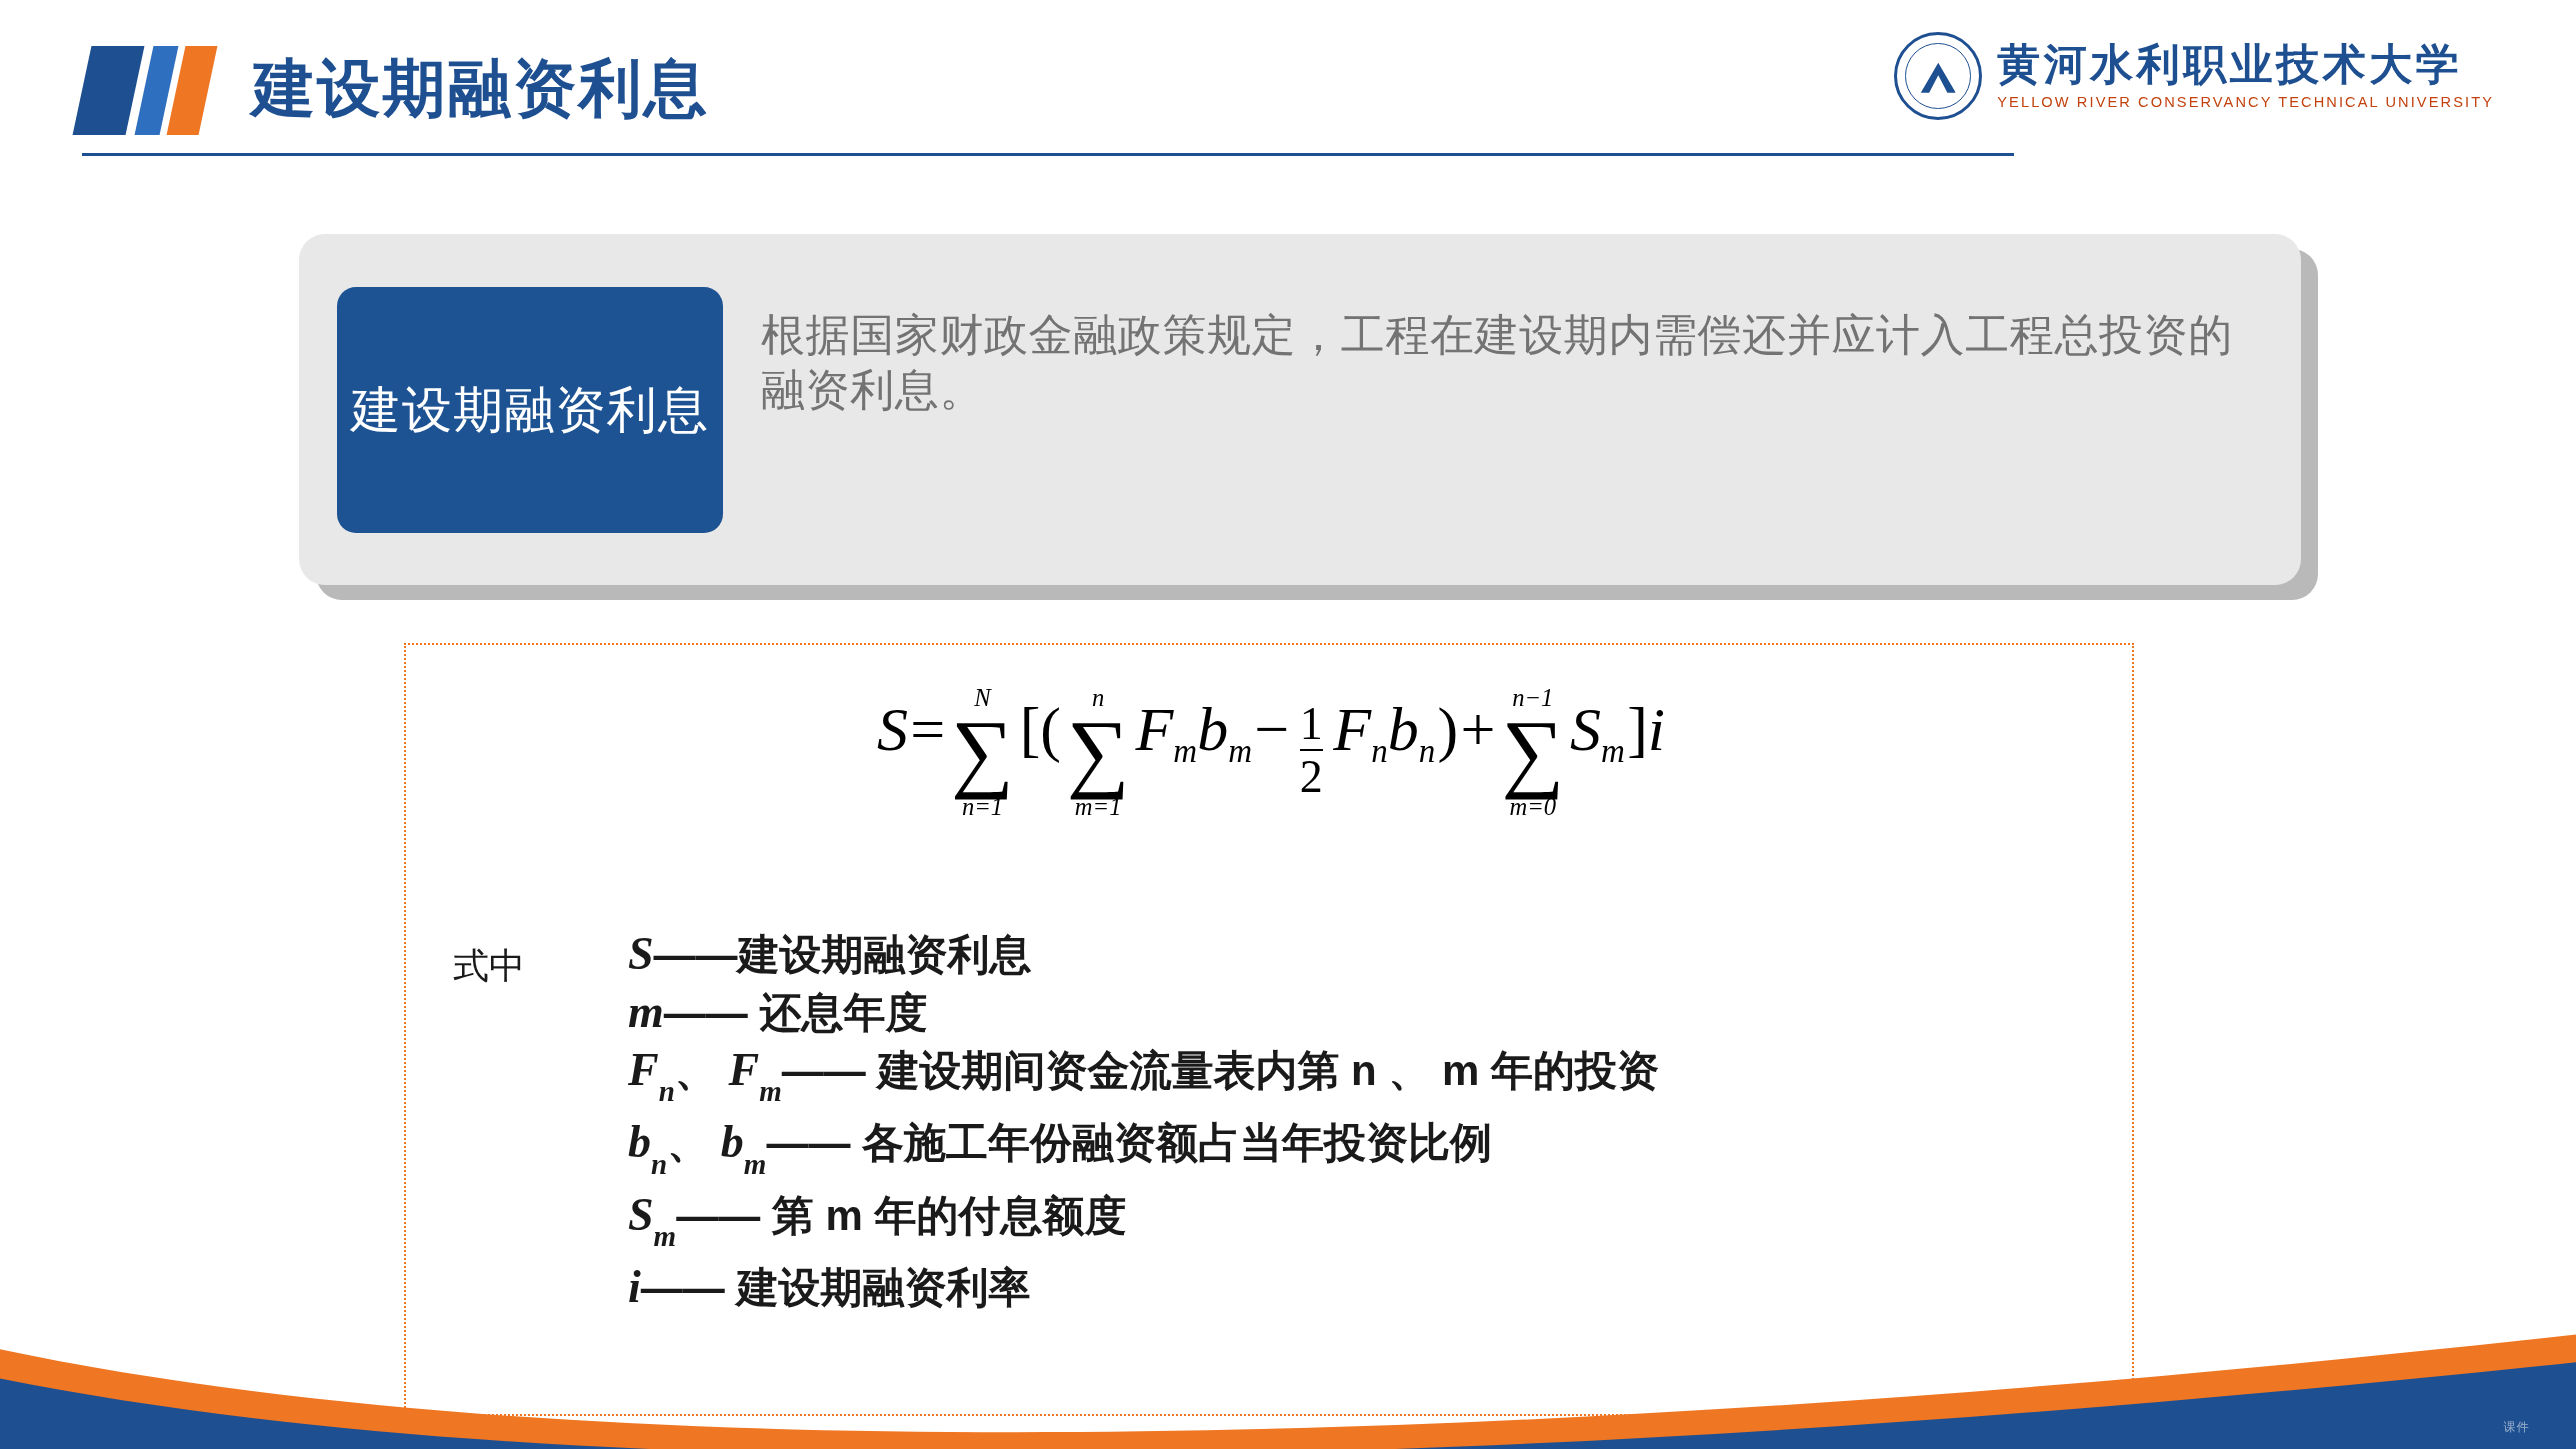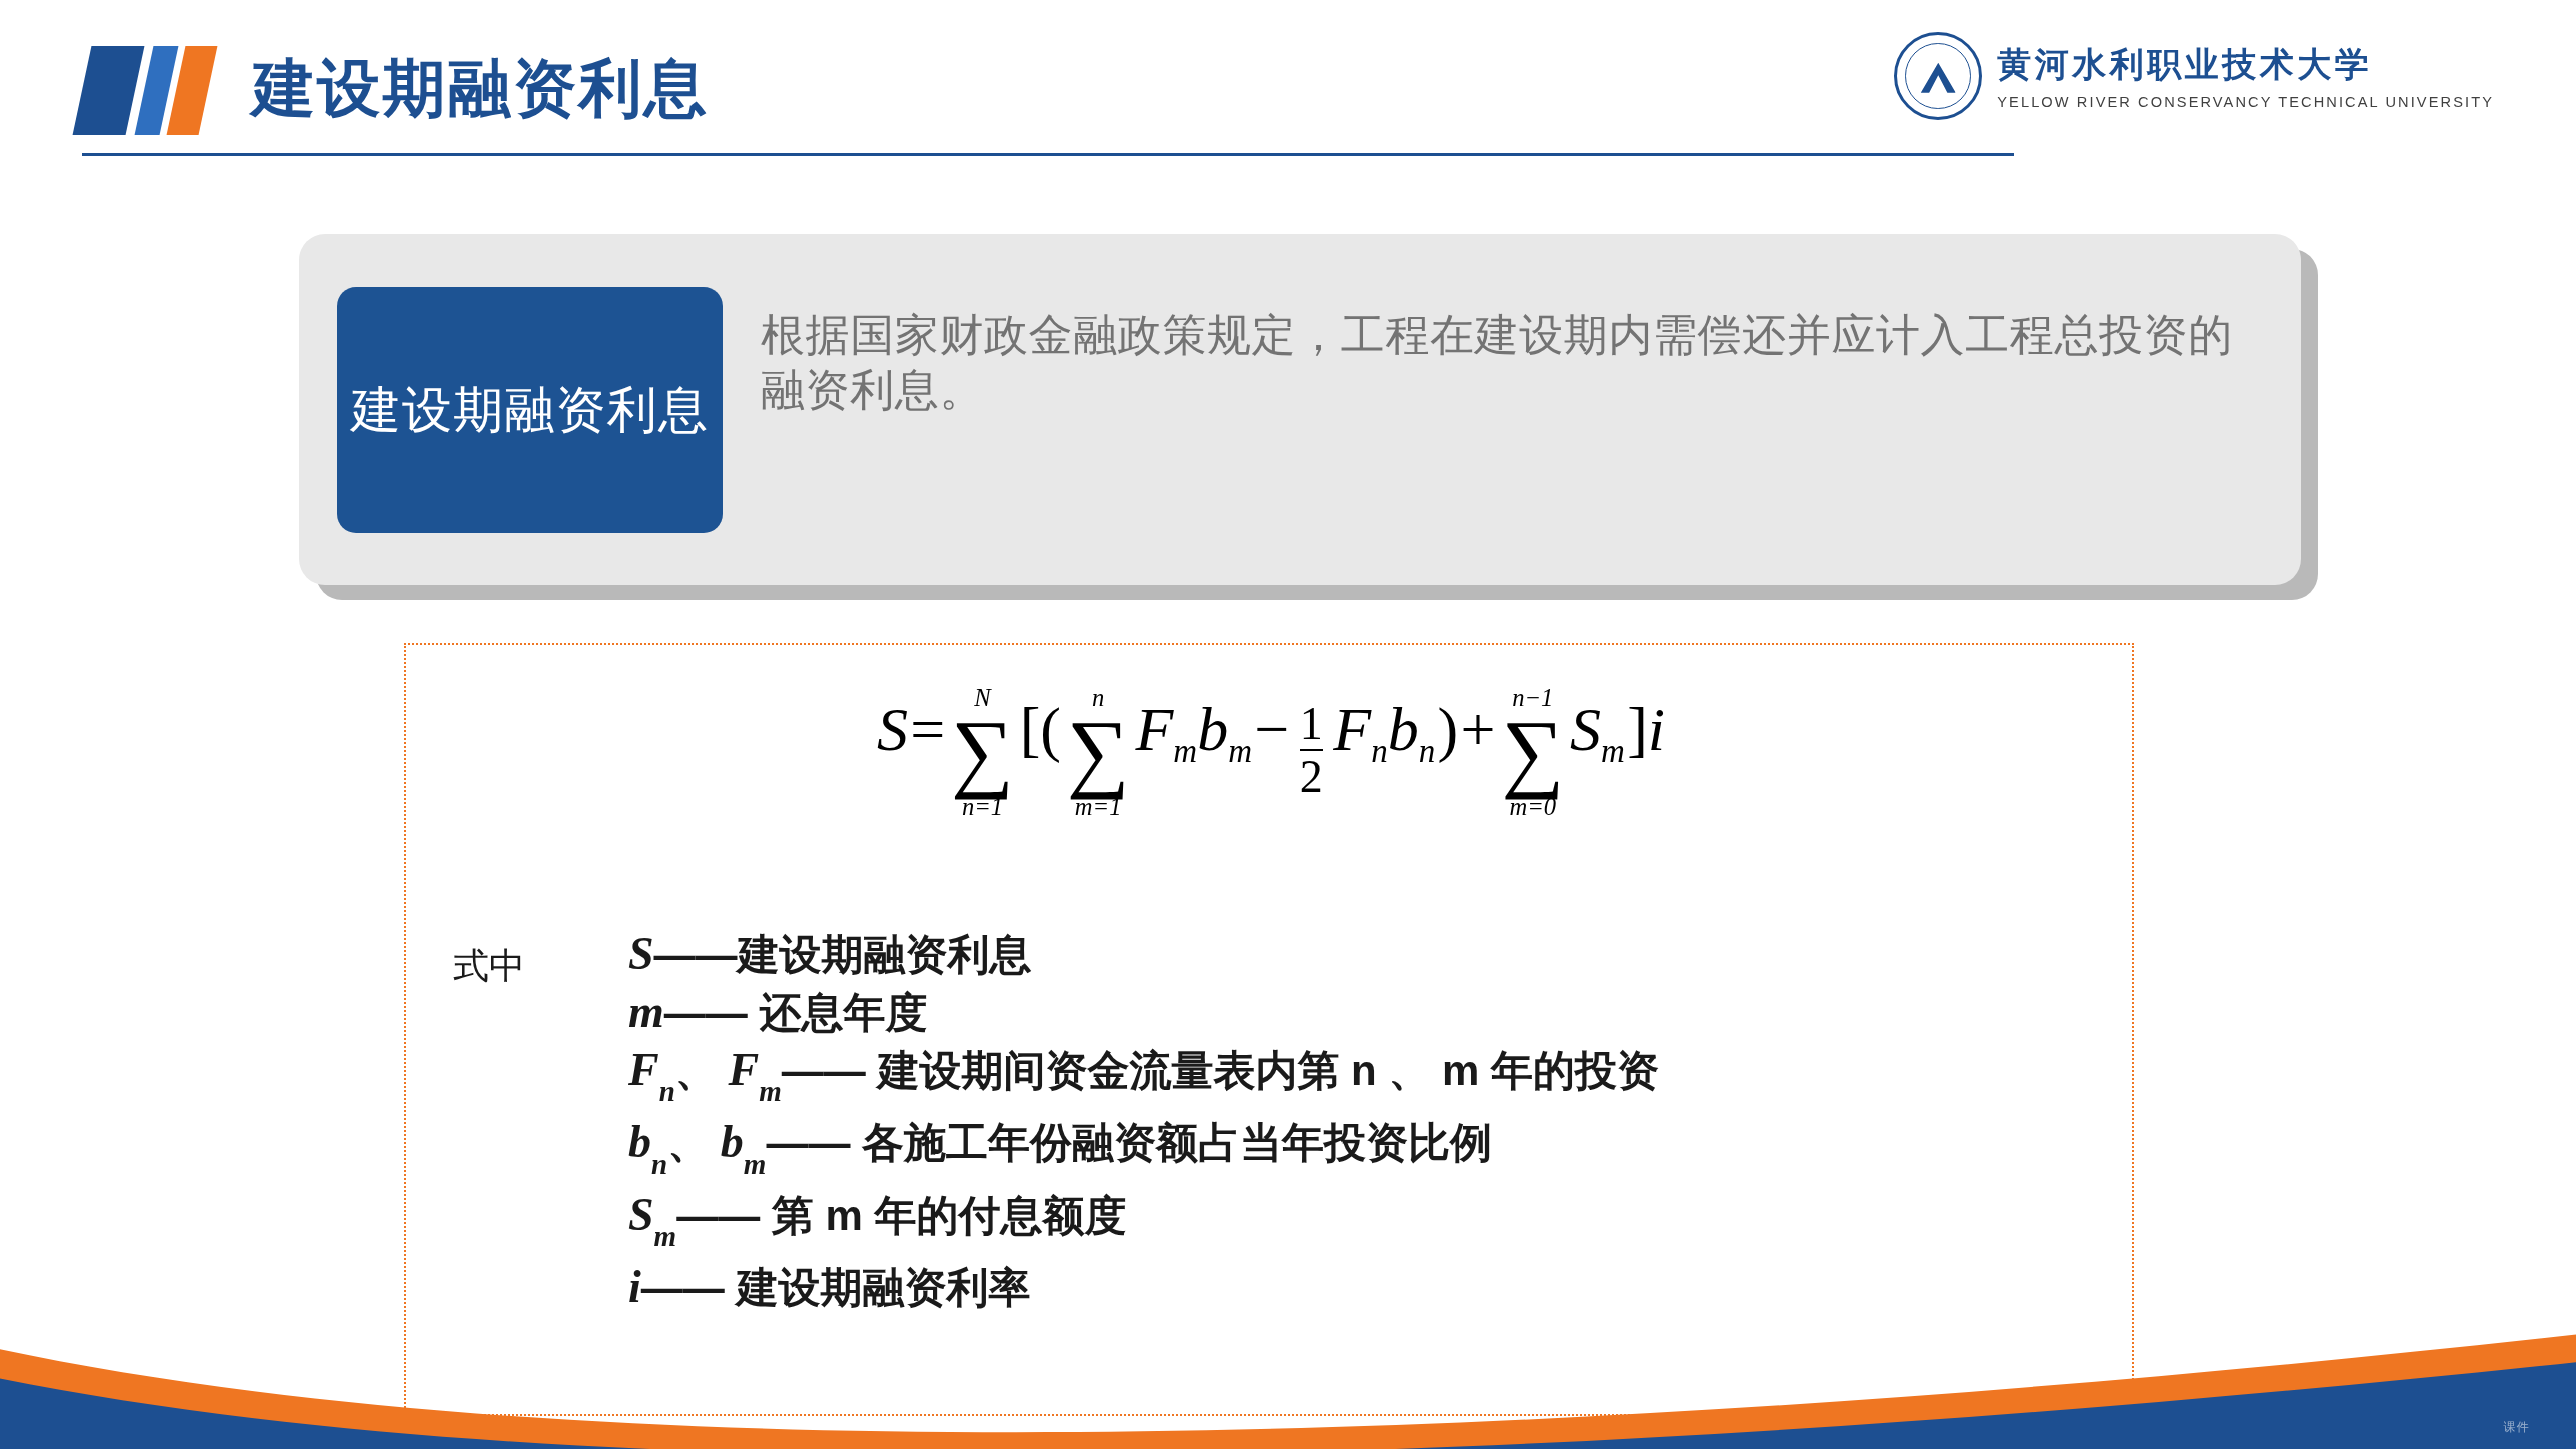--- a/index.html
+++ b/index.html
@@ -107,31 +107,31 @@
     height: 30px;
     background: #1d4f91;
     clip-path: polygon(50% 0%, 100% 100%, 76% 100%, 50% 42%, 24% 100%, 0% 100%);
   }
   .logo-text {
     display: flex;
     flex-direction: column;
     justify-content: center;
   }
   .logo-cn {
-    font-size: 34px;
+    font-size: 43px;
     color: #1d4f91;
     font-family: "Liberation Serif", serif;
     font-weight: bold;
     letter-spacing: 3.5px;
     line-height: 49px;
     white-space: nowrap;
   }
   .logo-en {
     font-size: 14.6px;
-    color: #404040;
+    color: #c2410c;
     letter-spacing: 2.1px;
     line-height: 20px;
     white-space: nowrap;
     margin-top: 3.5px;
   }
 
   
   .def-shadow {
     position: absolute;
     left: 316px;

